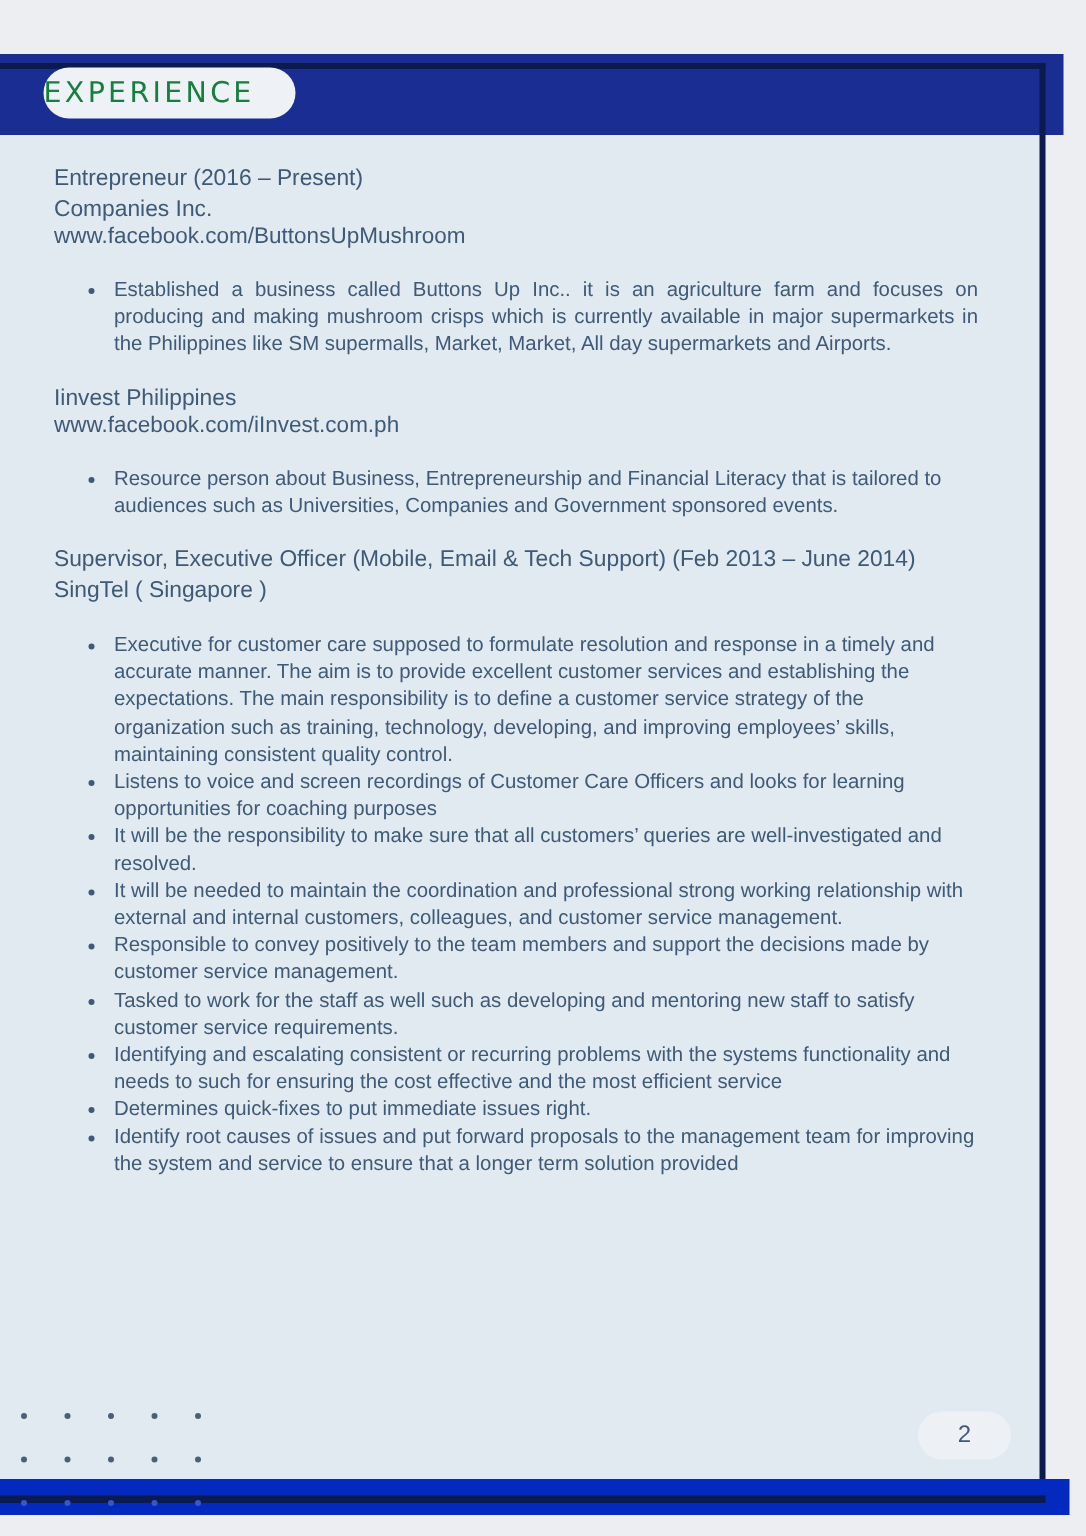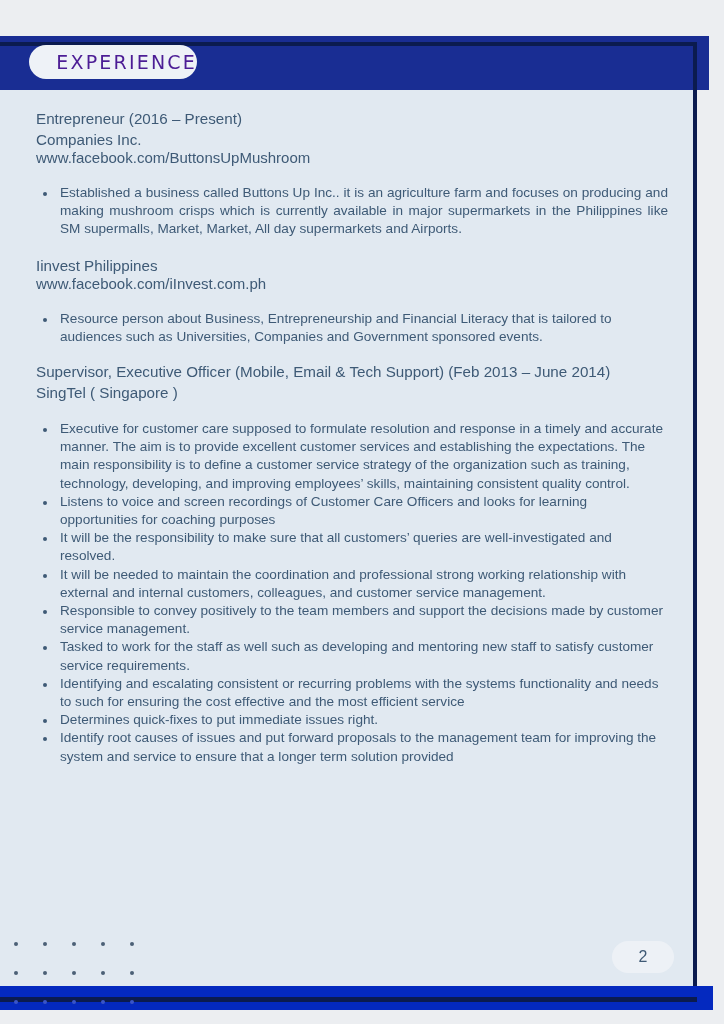--- a/index.html
+++ b/index.html
@@ -68,25 +68,25 @@
       background: #0b1b4f;
     }
     .section-pill {
       position: absolute;
       left: 29px;
       top: 45px;
       width: 168px;
       height: 34px;
       border-radius: 17px;
       background: #eef2f7;
-      color: #4c1d95;
+      color: #15803d;
       font-size: 19px;
       letter-spacing: 2.2px;
       line-height: 34px;
-      text-align: right;
+      text-align: left;
       font-family: "DejaVu Sans", sans-serif;
       font-weight: normal;
     }
     .content {
       position: absolute;
       left: 36px;
       top: 108px;
       width: 632px;
     }
     .job {
@@ -101,21 +101,21 @@
       font-size: 15.2px;
       line-height: 19px;
       color: #3e5a76;
     }
     .job-link {
       font-size: 15px;
       line-height: 17px;
       color: #3e5a76;
     }
     ul.bullets {
-      margin: 0;
+      margin: 16px;
       padding: 0 0 0 24px;
       list-style: none;
     }
     ul.bullets li {
       position: relative;
       font-size: 13.6px;
       line-height: 18.2px;
       color: #3e5a76;
     }
     ul.bullets li::before {

